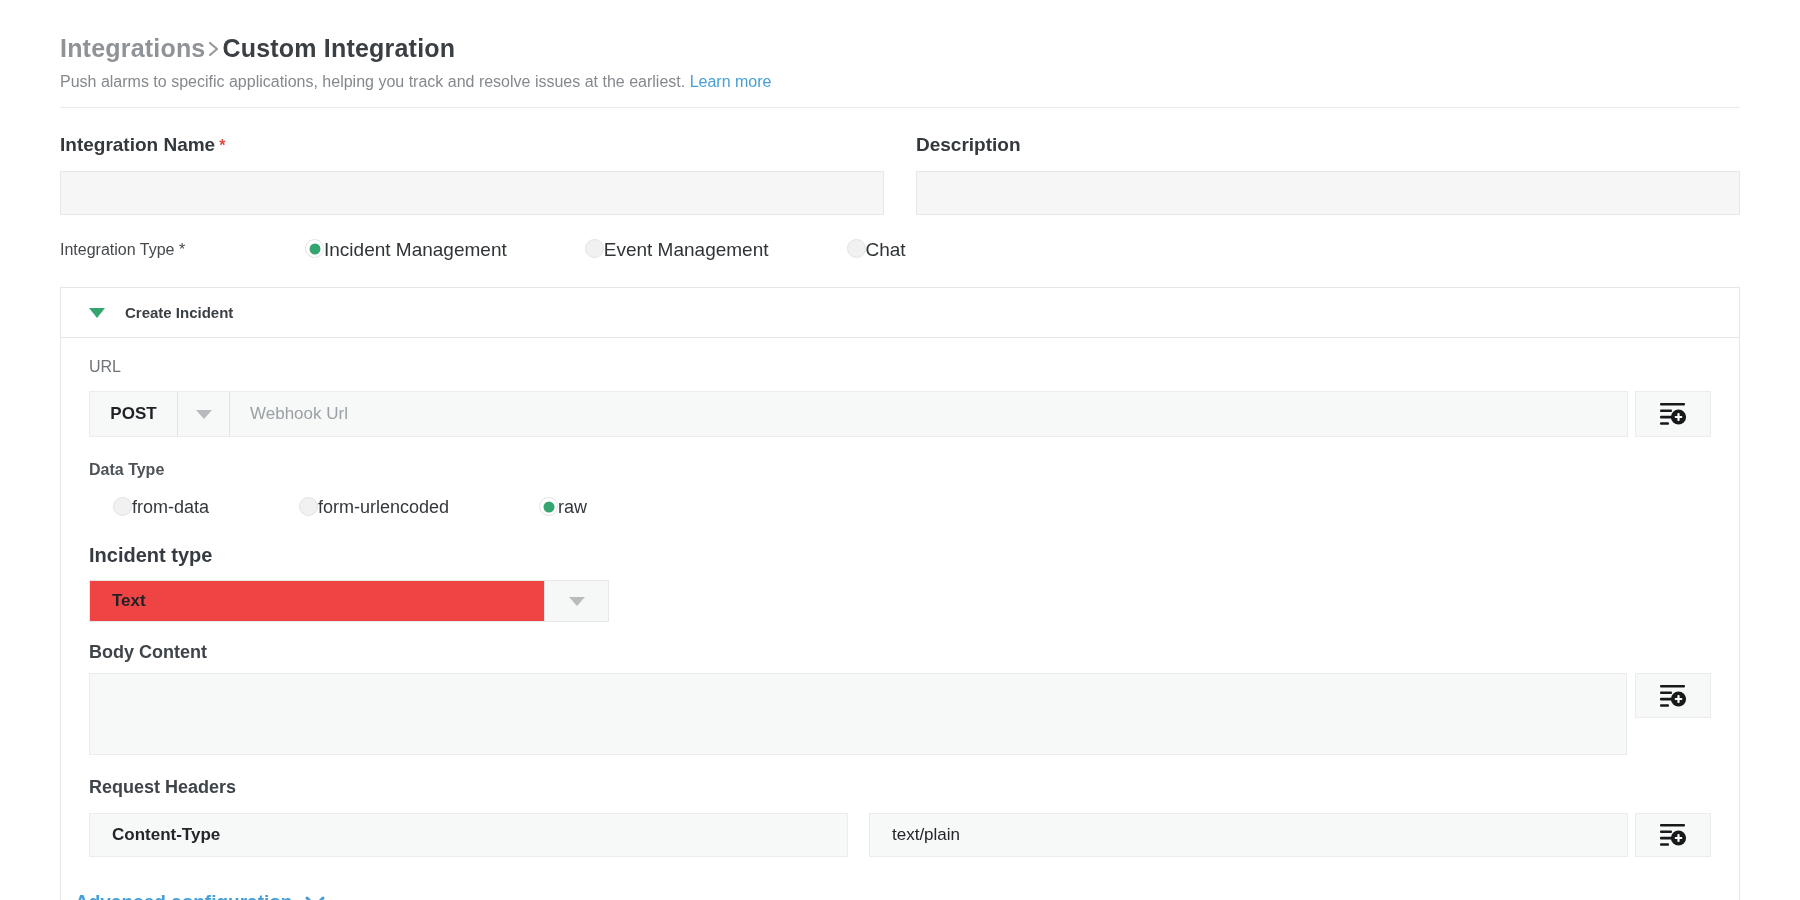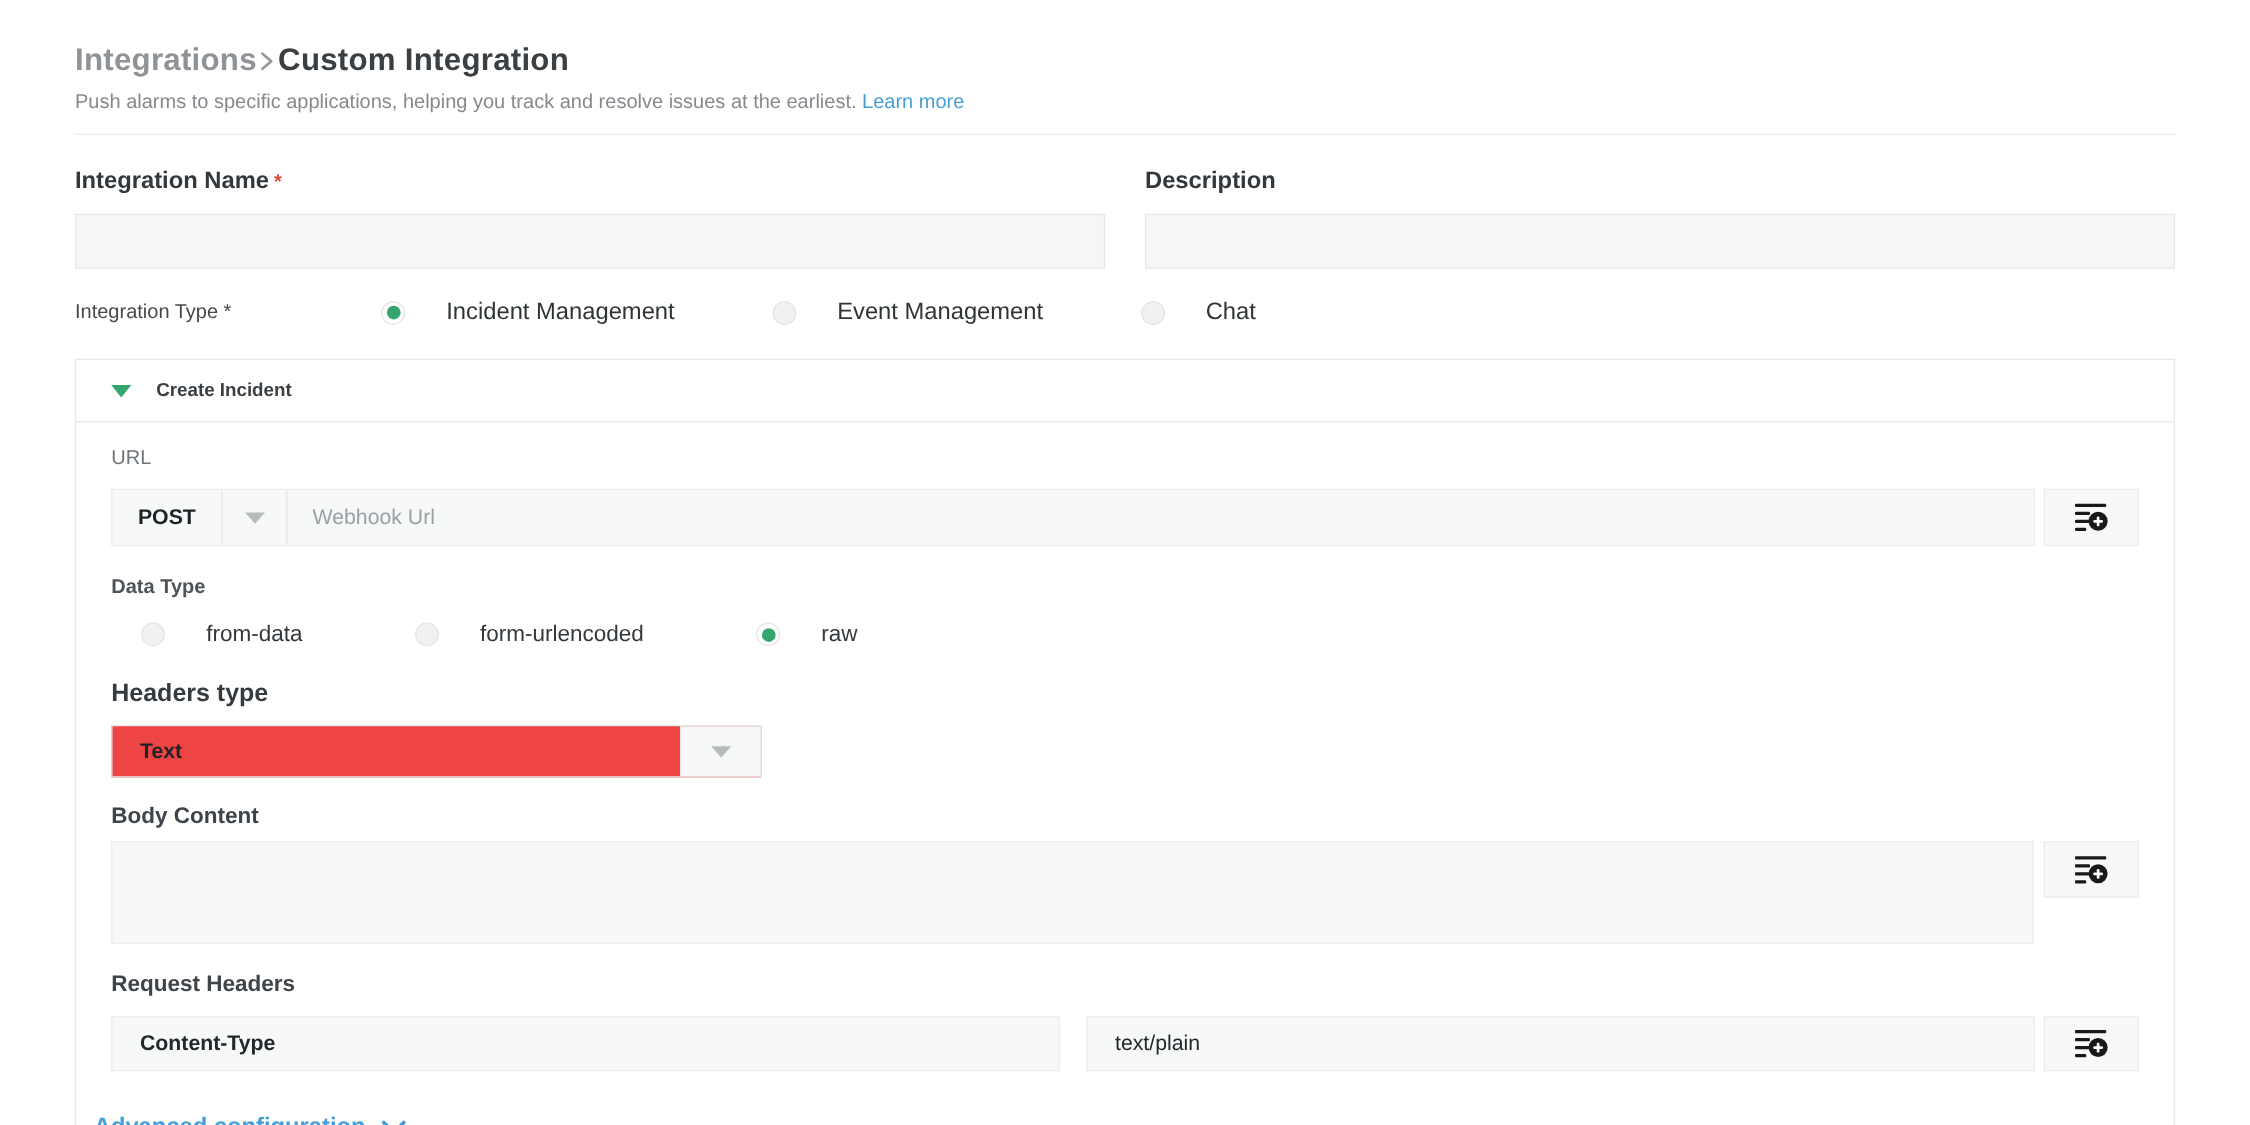--- a/index.html
+++ b/index.html
@@ -31,21 +31,21 @@
   }
 
   
   .radio { width: 19px; height: 19px; border-radius: 50%; background: #f1f1f1;
            border: 1px solid #e3e3e3; flex: none; position: relative; cursor: pointer; }
   .radio.selected { background: #ffffff; border: 1px solid #e3e3e3; }
   .radio.selected::after {
     content: ""; position: absolute; left: 50%; top: 50%; width: 11px; height: 11px;
     transform: translate(-50%,-50%); border-radius: 50%; background: #35a56f;
   }
-  .radio-group { display: flex; align-items: center; gap: 33px; cursor: pointer; }
+  .radio-group { display: flex; align-items: flex-start; gap: 0; cursor: pointer; }
 
   .type-row { display: flex; align-items: center; margin-top: 24px; }
   .type-label { font-size: 16px; color: #45494d; width: 245px; flex: none; }
   .type-row .radio-group { margin-right: 78px; }
   .type-opt-label { font-size: 19px; color: #2f3437; }
 
   
   .panel { margin-top: 26px; border: 1px solid #e5e6e8; height: 660px; background: #fff; }
   .panel-header {
     display: flex; align-items: center; gap: 20px;
@@ -196,21 +196,21 @@
       <span class="radio-group">
         <span class="radio"></span>
         <span class="dt-opt-label">form-urlencoded</span>
       </span>
       <span class="radio-group">
         <span class="radio selected"></span>
         <span class="dt-opt-label">raw</span>
       </span>
     </div>
 
-    <div class="big-label payload-label">Headers type</div>
+    <div class="big-label payload-label">Incident type</div>
     <div class="select-box">
       <span class="select-value">Text</span>
       <span class="select-arrow">
         <span class="tri-down-gray"></span>
       </span>
     </div>
 
     <div class="section-label body-label">Body Content</div>
     <div class="body-row">
       <textarea class="body-textarea" style=""></textarea>

